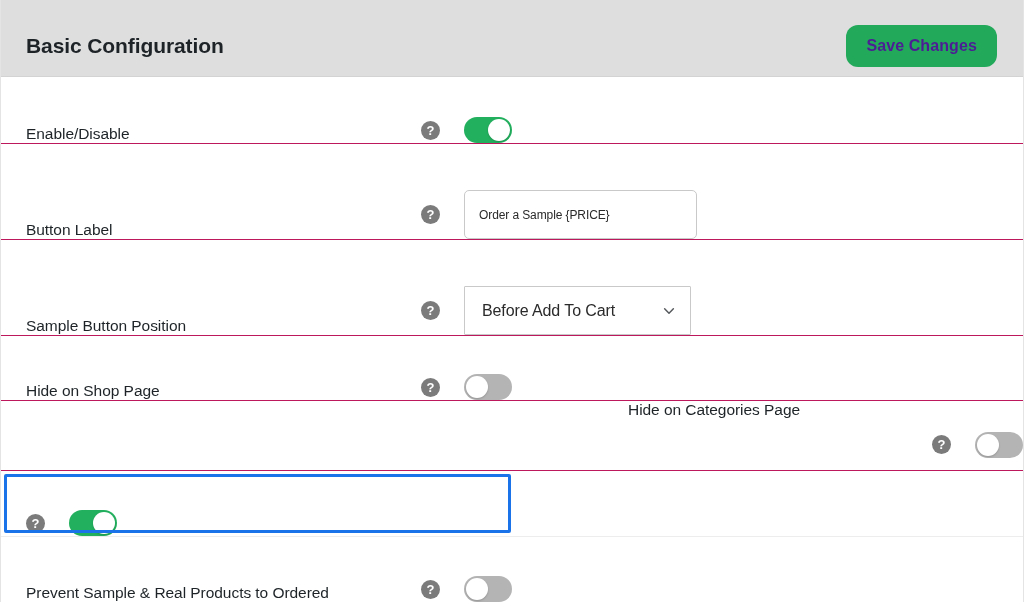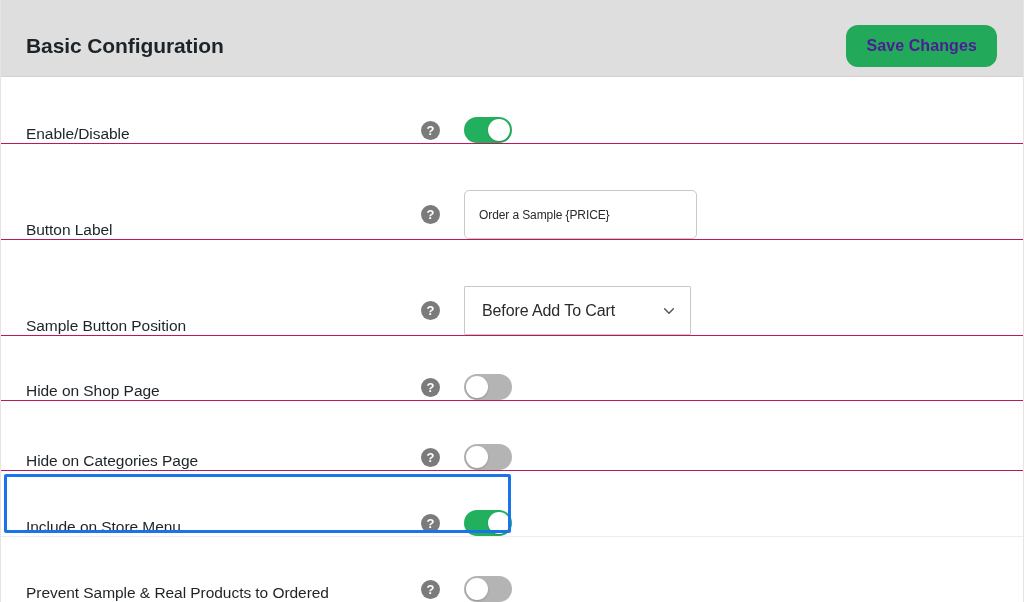--- a/index.html
+++ b/index.html
@@ -224,32 +224,31 @@
   <div class="row" style="height:65px;">
     <div class="row-label">Hide on Shop Page</div>
     <div class="control-area">
       <span class="help-icon">?</span>
       <div class="toggle">
         <span class="knob"></span>
       </div>
     </div>
   </div>
 
-  <div class="row" style="height:70px;">
+  <div class="row" style="height:70px;flex-direction:column;">
     <div class="row-label">Hide on Categories Page</div>
     <div class="control-area">
       <span class="help-icon">?</span>
       <div class="toggle">
         <span class="knob"></span>
       </div>
     </div>
   </div>
 
   <div class="row focused" style="height:66px;">
-    <div class="row-label">Include on Store Menu</div>
     <div class="control-area">
       <span class="help-icon">?</span>
       <div class="toggle on">
         <span class="knob"></span>
       </div>
     </div>
     <div class="focus-ring"></div>
   </div>
 
   <div class="row" style="height:66px;">

